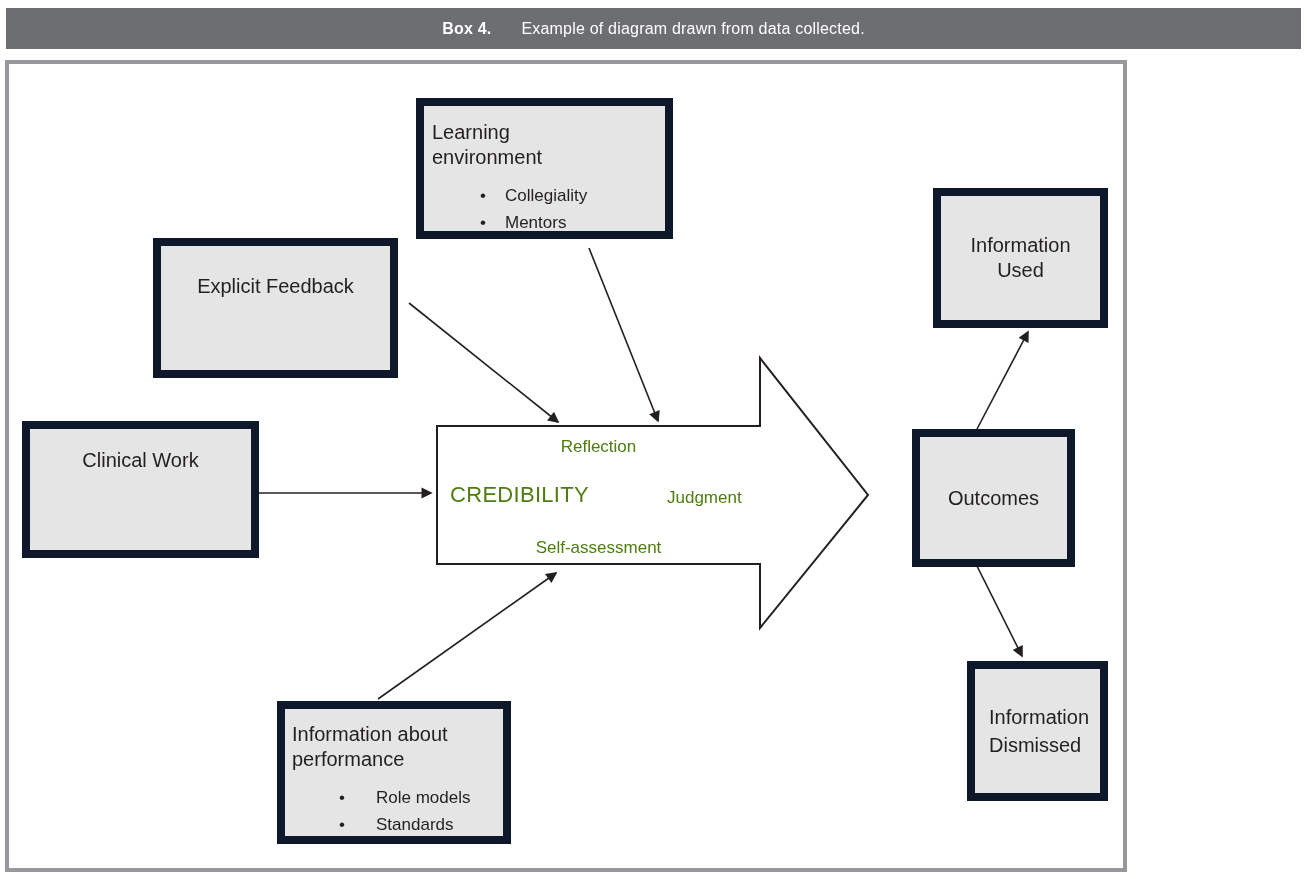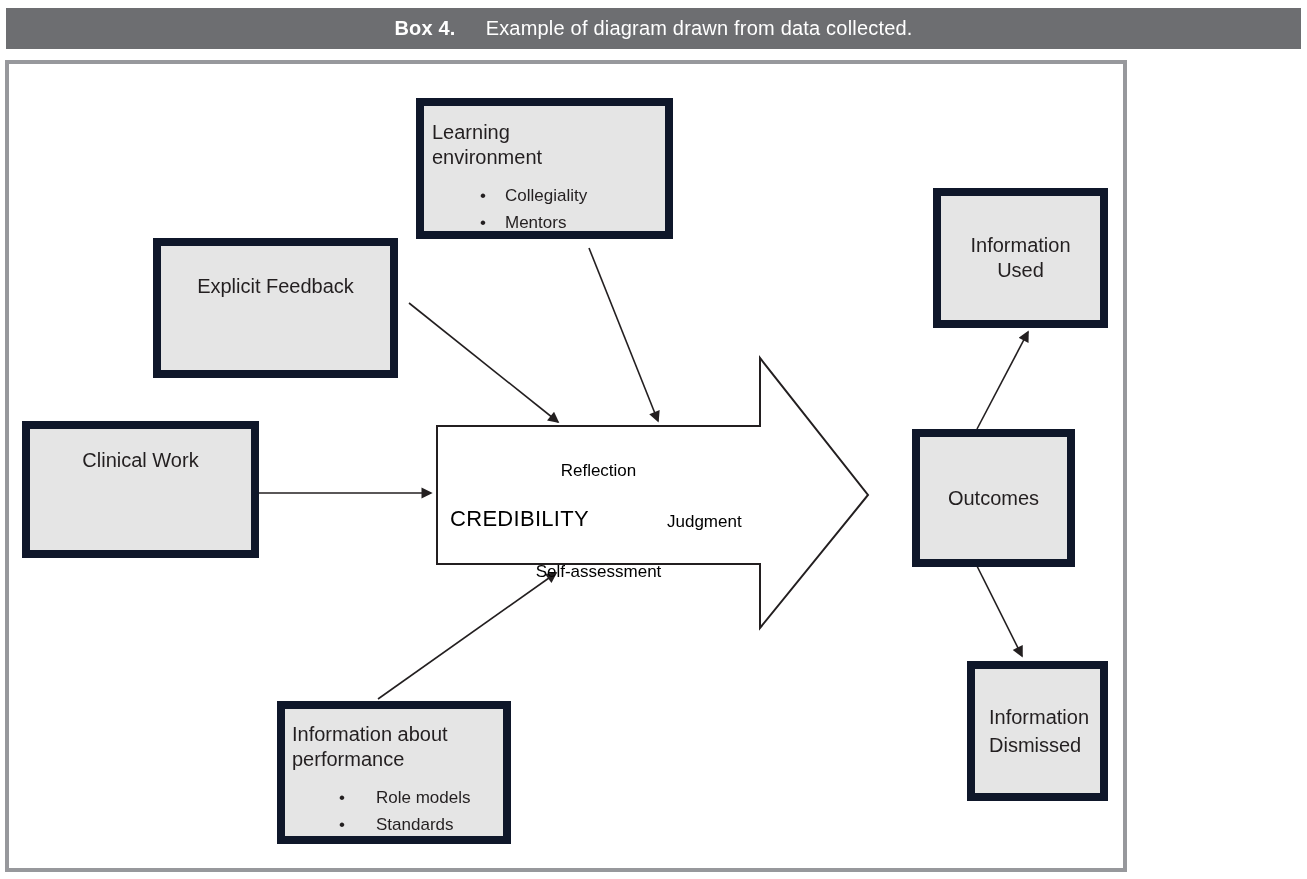--- a/index.html
+++ b/index.html
@@ -17,21 +17,21 @@
   
   .caption-bar {
     position: absolute;
     left: 6px; top: 8px;
     width: 1295px; height: 41px;
     background: #6d6e71;
     color: #ffffff;
     display: flex;
     align-items: center;
     justify-content: center;
-    font-size: 20px;
+    font-size: 16px;
     letter-spacing: 0.2px;
   }
   .caption-label { font-weight: bold; margin-right: 30px; }
 
   
   .frame {
     position: absolute;
     left: 5px; top: 60px;
     width: 1122px; height: 812px;
     border: 4px solid #97989c;
@@ -74,22 +74,21 @@
   .bullet-dot { width: 25px; }
   #info-performance .bullet-row { padding-left: 47px; }
   #info-performance .bullet-dot { width: 37px; }
 
   
   .arrow-label {
     position: absolute;
     z-index: 2;
     font-size: 17px;
     line-height: 17px;
-    color: #000000;
-    margin-top: 24px;
+    color: #4d7c0f;
   }
   #lbl-reflection { left: 437px; top: 438px; width: 323px; text-align: center; }
   #lbl-credibility { left: 450px; top: 484px; font-size: 22px; line-height: 22px; letter-spacing: 0.3px; }
   #lbl-judgment { left: 667px; top: 489px; }
   #lbl-self-assessment { left: 437px; top: 539px; width: 323px; text-align: center; }
 </style>
 </head>
 <body>
 
 <div class="page">

